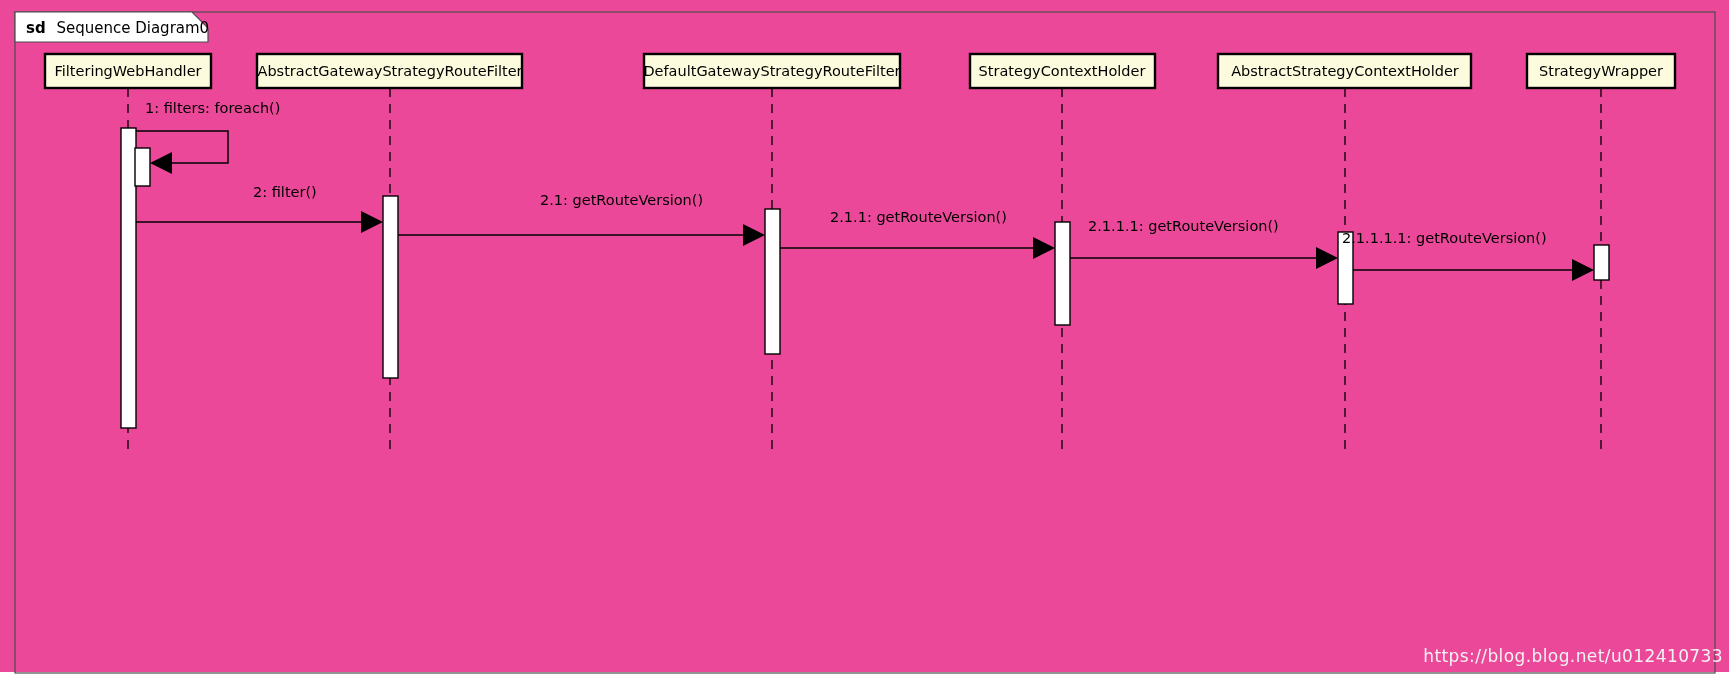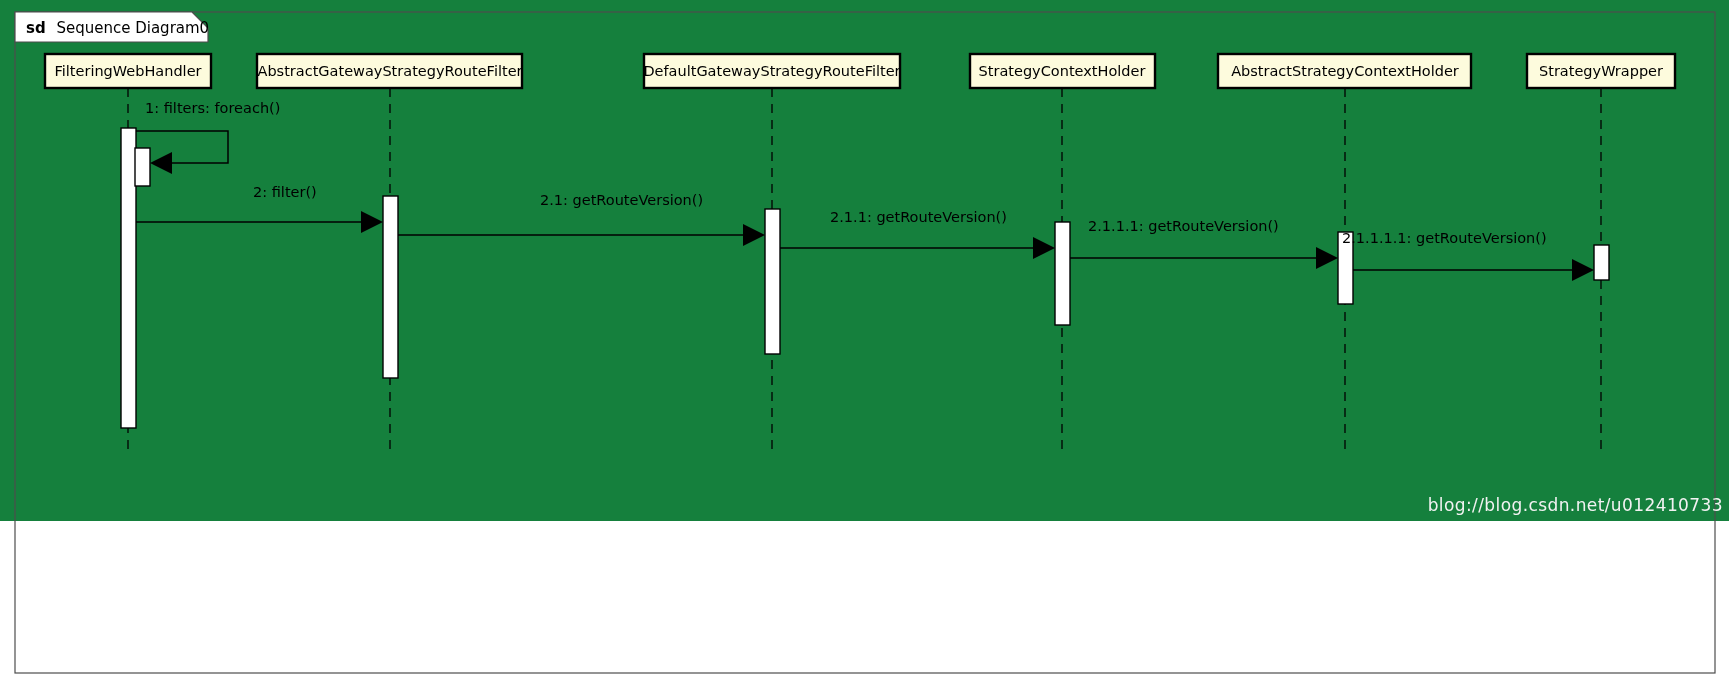--- a/index.html
+++ b/index.html
@@ -11,22 +11,22 @@
   body {
     font-family: "DejaVu Sans", sans-serif;
     width: 1729px;
     height: 685px;
     overflow: hidden;
     position: relative;
   }
   #canvas {
     position: relative;
     width: 1729px;
-    height: 521px;
-    background: #15803d;
+    height: 672px;
+    background: #ec4899;
   }
   svg#diagram {
     position: absolute;
     left: 0;
     top: 0;
     width: 1729px;
     height: 685px;
     display: block;
   }
   .frame-rect {
@@ -192,15 +192,15 @@
       <text class="participant-label" x="1345" y="72">AbstractStrategyContextHolder</text>
     </g>
 
     <g>
       <rect class="participant-box" x="1527" y="54" width="148" height="34"></rect>
       <text class="participant-label" x="1601" y="72">StrategyWrapper</text>
     </g>
 
   </svg>
 
-  <div class="watermark">blog://blog.csdn.net/u012410733</div>
+  <div class="watermark">https://blog.blog.net/u012410733</div>
 
 </div>
 
 </body></html>

